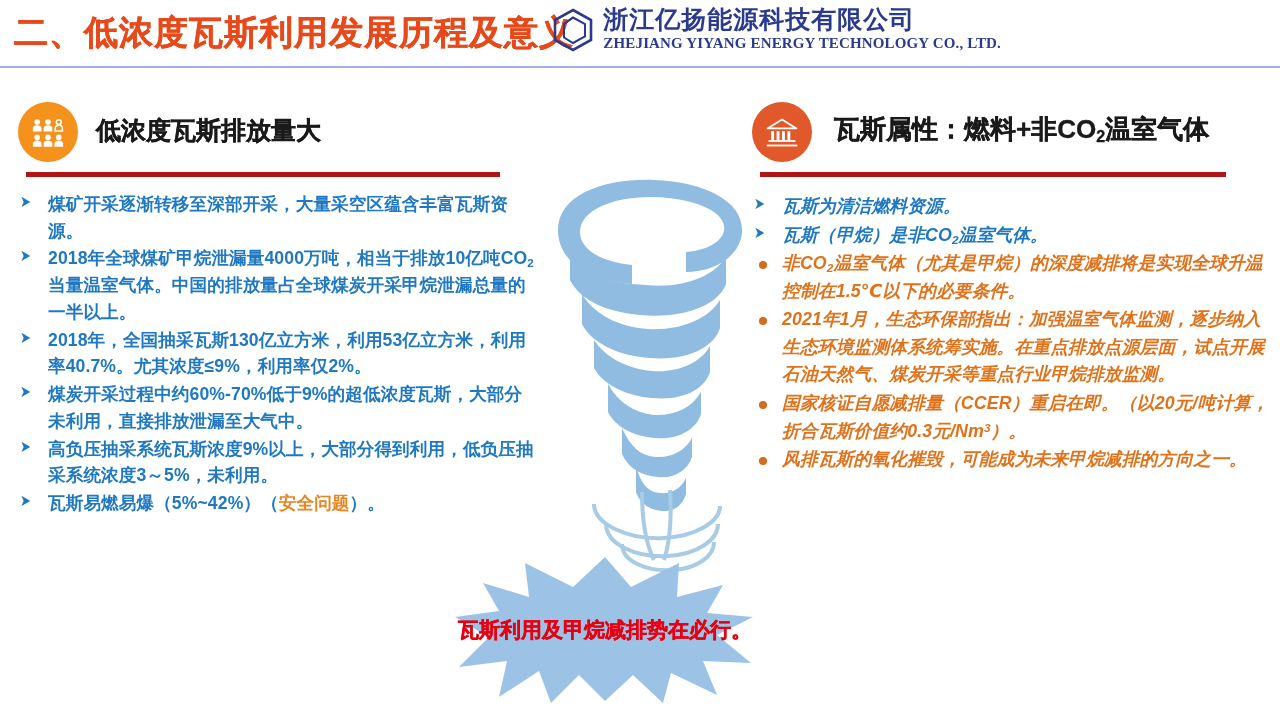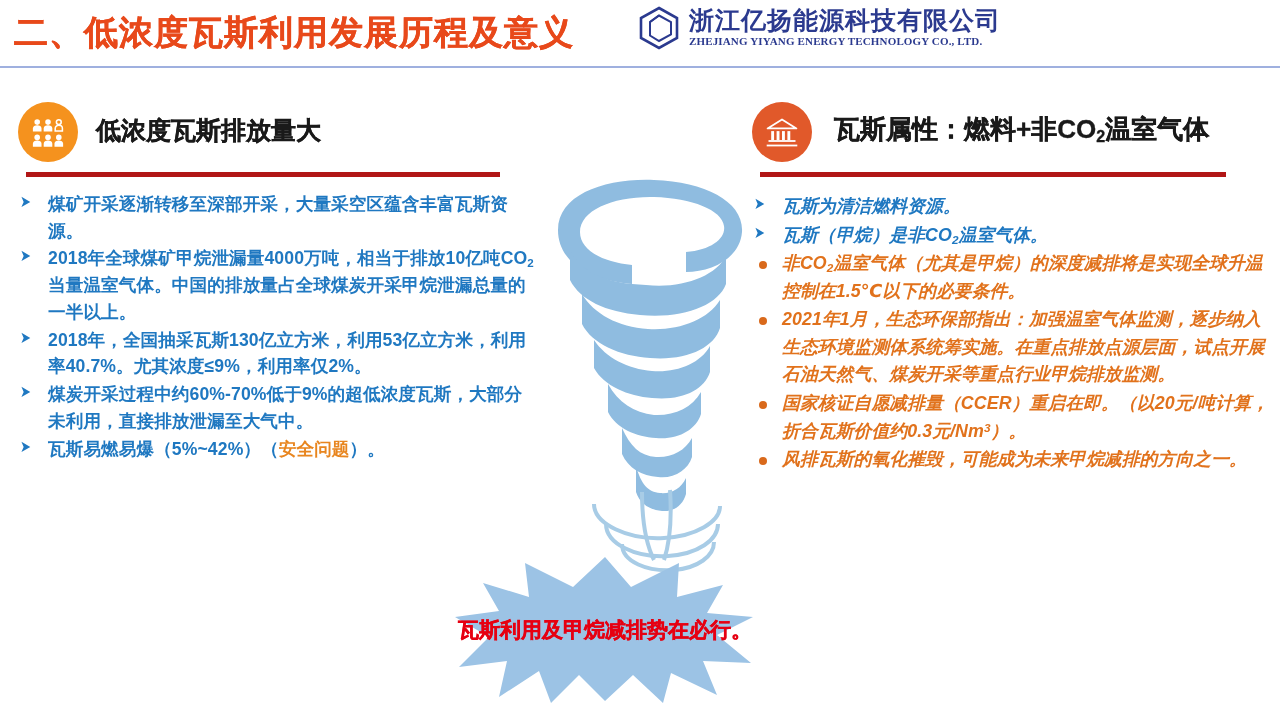--- a/index.html
+++ b/index.html
@@ -41,21 +41,21 @@
     display: flex; align-items: center; gap: 9px;
   }
   .logo-mark { width: 42px; height: 44px; flex: none; }
   .logo-text { display: flex; flex-direction: column; justify-content: center; }
   .logo-cn {
     font-size: 25px; font-weight: bold; color: #2B3A8F;
     letter-spacing: 1px; line-height: 1.08; white-space: nowrap;
   }
   .logo-en {
     font-family: "Liberation Serif", "DejaVu Serif", serif;
-    font-size: 11px; font-weight: bold; color: #2B3A8F;
+    font-size: 15px; font-weight: bold; color: #2B3A8F;
     letter-spacing: 0.15px; line-height: 1.35; white-space: nowrap;
   }
 
   
   .col { position: absolute; top: 100px; }
   .col-left  { left: 18px;  width: 520px; }
   .col-right { left: 752px; width: 520px; }
 
   .sec-head { position: relative; height: 72px; }
   .sec-icon {
@@ -182,20 +182,21 @@
       </span>
       <span class="sec-title">低浓度瓦斯排放量大</span>
     </div>
     <div class="sec-rule"></div>
 
     <ul class="bullets">
       <li class="blue">煤矿开采逐渐转移至深部开采，大量采空区蕴含丰富瓦斯资源。</li>
       <li class="blue">2018年全球煤矿甲烷泄漏量4000万吨，相当于排放10亿吨CO<sub>2</sub>当量温室气体。中国的排放量占全球煤炭开采甲烷泄漏总量的一半以上。</li>
       <li class="blue">2018年，全国抽采瓦斯130亿立方米，利用53亿立方米，利用率40.7%。尤其浓度≤9%，利用率仅2%。</li>
       <li class="blue">煤炭开采过程中约60%-70%低于9%的超低浓度瓦斯，大部分未利用，直接排放泄漏至大气中。</li>
+      <li class="blue">高负压抽采系统瓦斯浓度9%以上，大部分得到利用，低负压抽采系统浓度3～5%，未利用。</li>
       <li class="blue"><span>瓦斯易燃易爆（5%~42%）（</span><span class="hl-orange">安全问题</span><span>）。</span></li>
     </ul>
   </div>
 
   <div class="col col-right">
     <div class="sec-head">
       <span class="sec-icon bank">
         <svg viewBox="0 0 40 40" width="36" height="36">
           <g fill="none" stroke="#ffffff" stroke-width="2" stroke-linejoin="round">
             <path d="M20 6 L36 16 L4 16 Z"></path>

